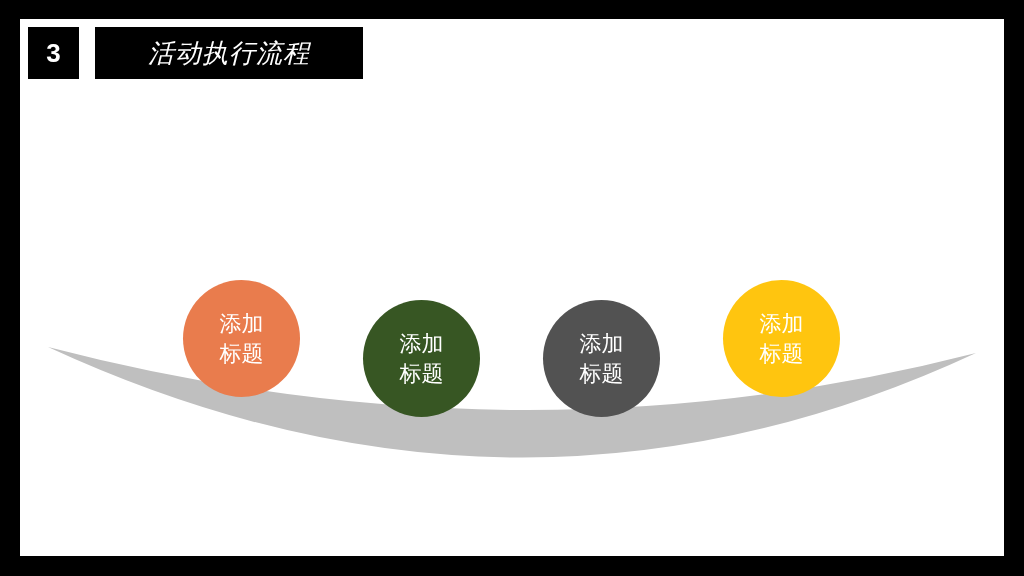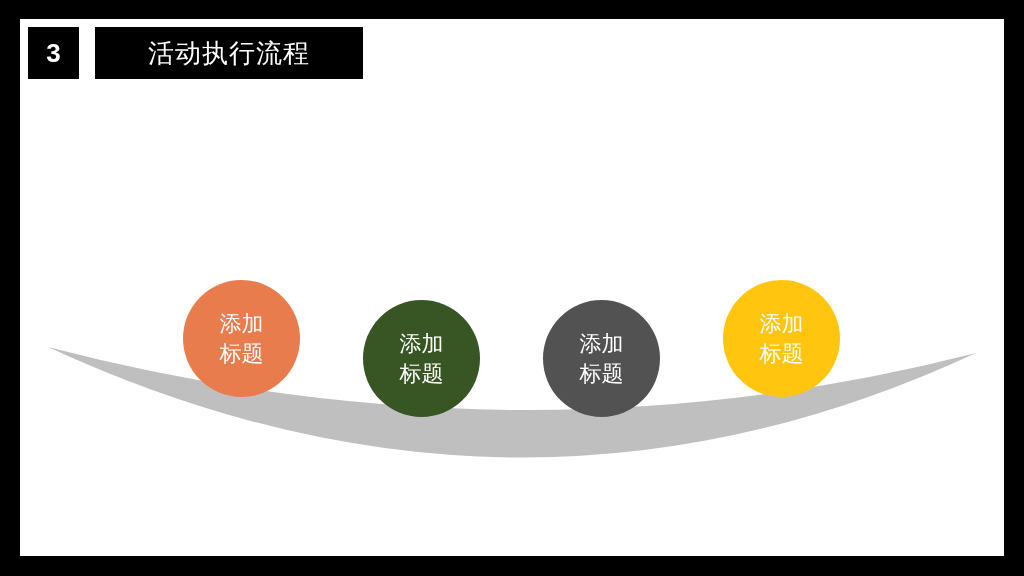--- a/index.html
+++ b/index.html
@@ -4,21 +4,21 @@
 <style>
   html, body { margin:0; padding:0; }
   body { width:1024px; height:576px; background:#000; position:relative; overflow:hidden;
          font-family:"DejaVu Sans","Liberation Sans",sans-serif; }
   .slide { position:absolute; left:20px; top:19px; width:984px; height:537px; background:#fff; }
   .num-box { position:absolute; left:28px; top:27px; width:51px; height:52px; background:#000;
              color:#fff; font-family:"Liberation Sans",sans-serif; font-weight:bold; font-size:26px;
              display:flex; align-items:center; justify-content:center; }
   .title-box { position:absolute; left:95px; top:27px; width:268px; height:52px; background:#000;
                color:#fff; font-size:26px; display:flex; align-items:center; justify-content:center;
-               letter-spacing:1px; }
+               letter-spacing:1px;font-style:italic; }
   svg.arc { position:absolute; left:0; top:0; }
   .circle { position:absolute; width:117px; height:117px; border-radius:50%;
             display:flex; flex-direction:column; align-items:center; justify-content:center;
             color:#fff; font-size:22px; line-height:30px; }
   .circle span { display:block; }
 </style>
 </head>
 <body>
 
 <div class="slide"></div>

